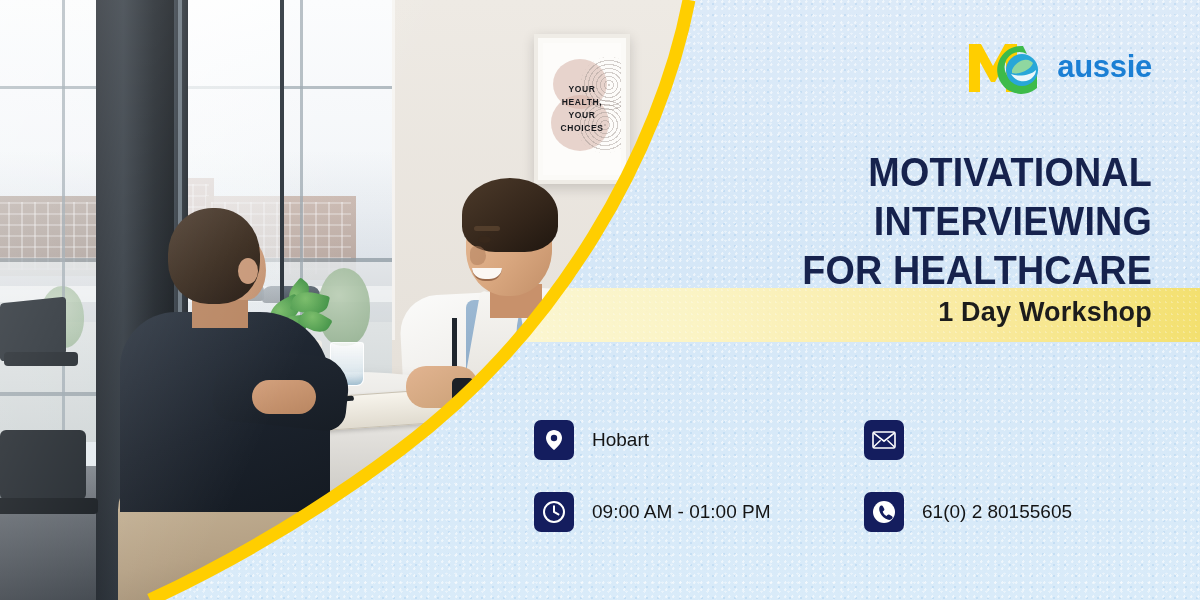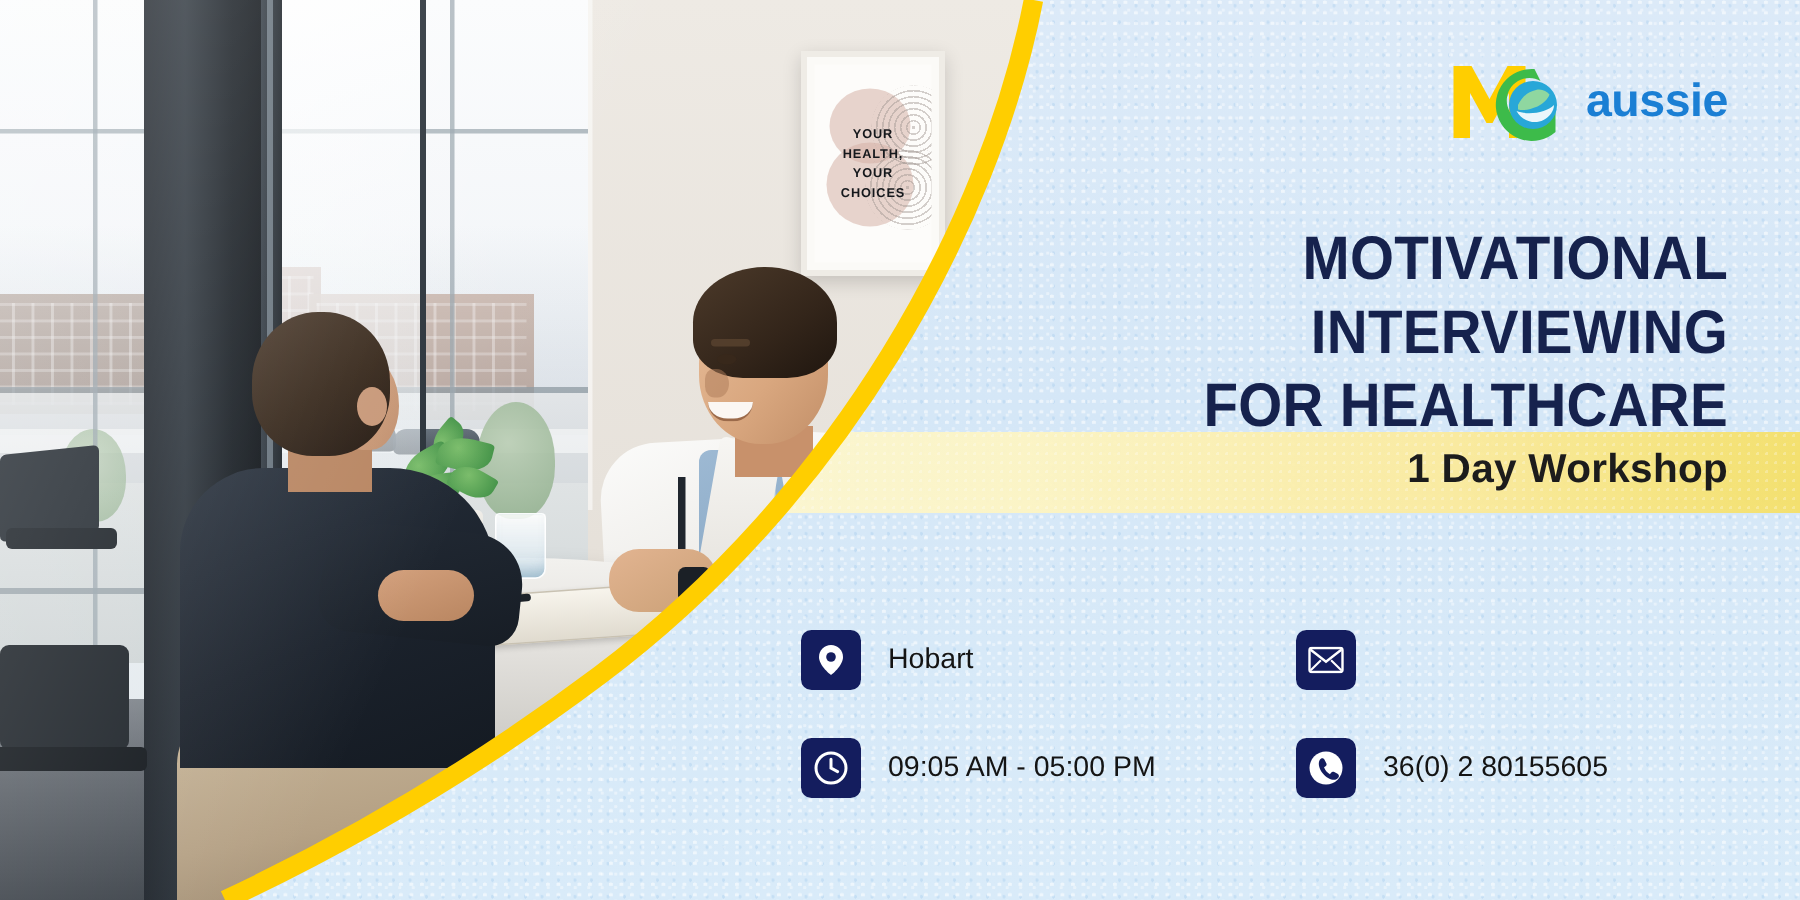--- a/index.html
+++ b/index.html
@@ -645,31 +645,31 @@
       </span>
     </div>
 
     <div class="info-item">
       <span class="ic">
         <svg width="24" height="24" viewBox="0 0 24 24">
           <circle cx="12" cy="12" r="10" fill="none" stroke="#ffffff" stroke-width="2"></circle>
           <path d="M12,6.2 L12,12 L16.4,14.4" fill="none" stroke="#ffffff" stroke-width="2" stroke-linecap="round"></path>
         </svg>
       </span>
-      <span class="info-text">09:05 AM - 05:00 PM</span>
+      <span class="info-text">09:00 AM - 01:00 PM</span>
     </div>
 
     <div class="info-item">
       <span class="ic">
         <svg width="26" height="26" viewBox="0 0 26 26">
           <circle cx="13" cy="13" r="11" fill="#ffffff"></circle>
           <path d="M9.6,6.8 c1,-0.6 1.9,-0.3 2.4,0.7 l1.2,2.3 c0.4,0.8 0.2,1.5 -0.5,2 l-1,0.7
                    c0.6,1.9 2,3.6 3.9,4.6 l0.8,-1 c0.6,-0.7 1.3,-0.8 2.1,-0.4 l2.2,1.2
                    c1,0.6 1.2,1.5 0.6,2.4 c-1.4,2.1 -4,2 -6.6,0.5 c-3.1,-1.8 -5.6,-4.9 -6.3,-8
                    c-0.5,-2.3 0,-4.2 1.2,-5 Z" fill="#141D5E"></path>
         </svg>
       </span>
-      <span class="info-text">36(0) 2 80155605</span>
+      <span class="info-text">61(0) 2 80155605</span>
     </div>
 
   </div>
 
 </div>
 
 </body></html>

